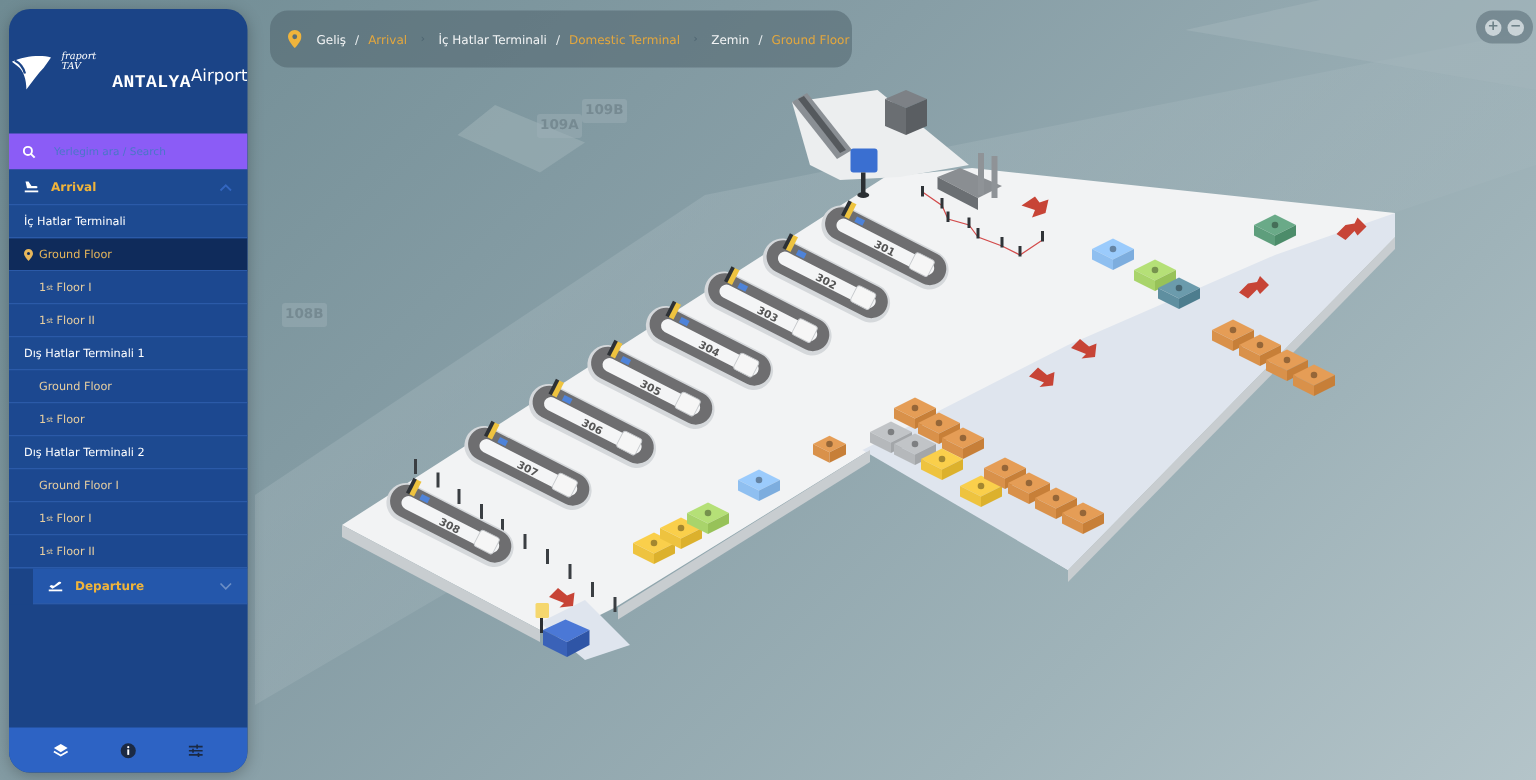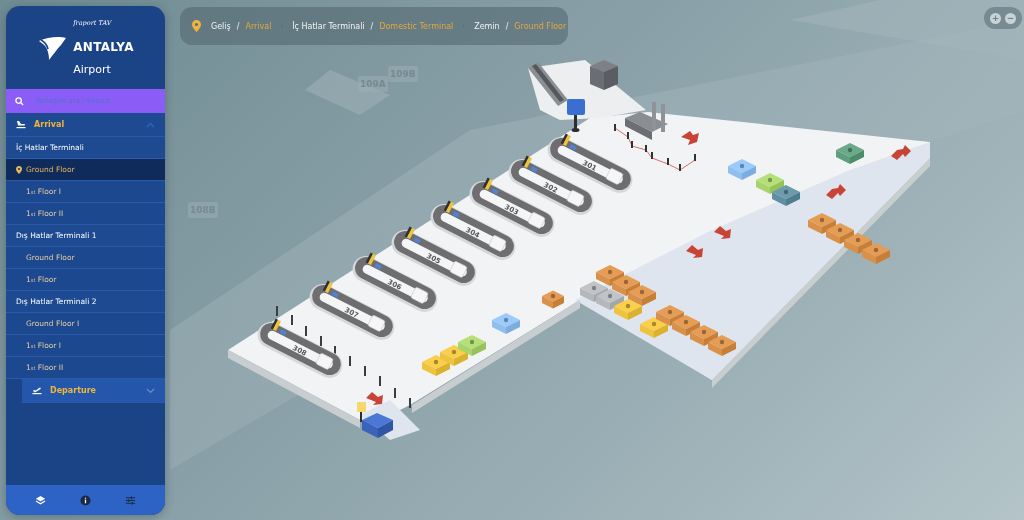--- a/index.html
+++ b/index.html
@@ -14,23 +14,23 @@
 
   
   .sidebar {
     position: absolute; left: 6px; top: 6px; width: 159px; height: 509px;
     background: #1b4487; border-radius: 14px; overflow: hidden;
     box-shadow: 0 2px 10px rgba(0,0,0,.25);
     display: flex; flex-direction: column;
   }
   .logo { height: 83px; display: flex; align-items: center; justify-content: center; gap: 6px; color: #fff; }
   .logo-mark { width: 30px; height: 26px; }
-  .logo-text { display: flex; flex-direction: column; line-height: 1; }
+  .logo-text { display: flex; flex-direction: row; line-height: 1; }
   .logo-sub { font-family: "DejaVu Serif", serif; font-style: italic; font-size: 6.5px; }
-  .logo-main { font-size: 12px; font-weight: bold; letter-spacing: .3px; margin-top: 15px; }
+  .logo-main { font-size: 12px; font-weight: bold; letter-spacing: .3px; margin-top: 15px; font-family: Liberation Mono, monospace; }
   .logo-air { font-size: 11px; font-weight: normal; margin-top: 11px; }
   .search { height: 24px; background: #8b5cf6; display: flex; align-items: center; padding-left: 9px; gap: 12px; }
   .search svg { width: 9px; height: 9px; }
   .search input { background: transparent; border: none; outline: none; color: #fff; font-size: 7px; width: 110px; font-family: "DejaVu Sans", sans-serif; }
   .search input::placeholder { color: #4a76c8; }
   .section-head { height: 24px; display: flex; align-items: center; padding: 0 10px; gap: 8px; border-bottom: 1px solid #2b5aa8; }
   .section-head.arrival { background: #1d4a91; }
   .section-head.departure { background: #2457ab; margin-left: 16px; }
   .section-head .lbl { color: #f0b43b; font-size: 8px; font-weight: bold; flex: 1; }
   .section-head svg.plane { width: 10px; height: 9px; }

